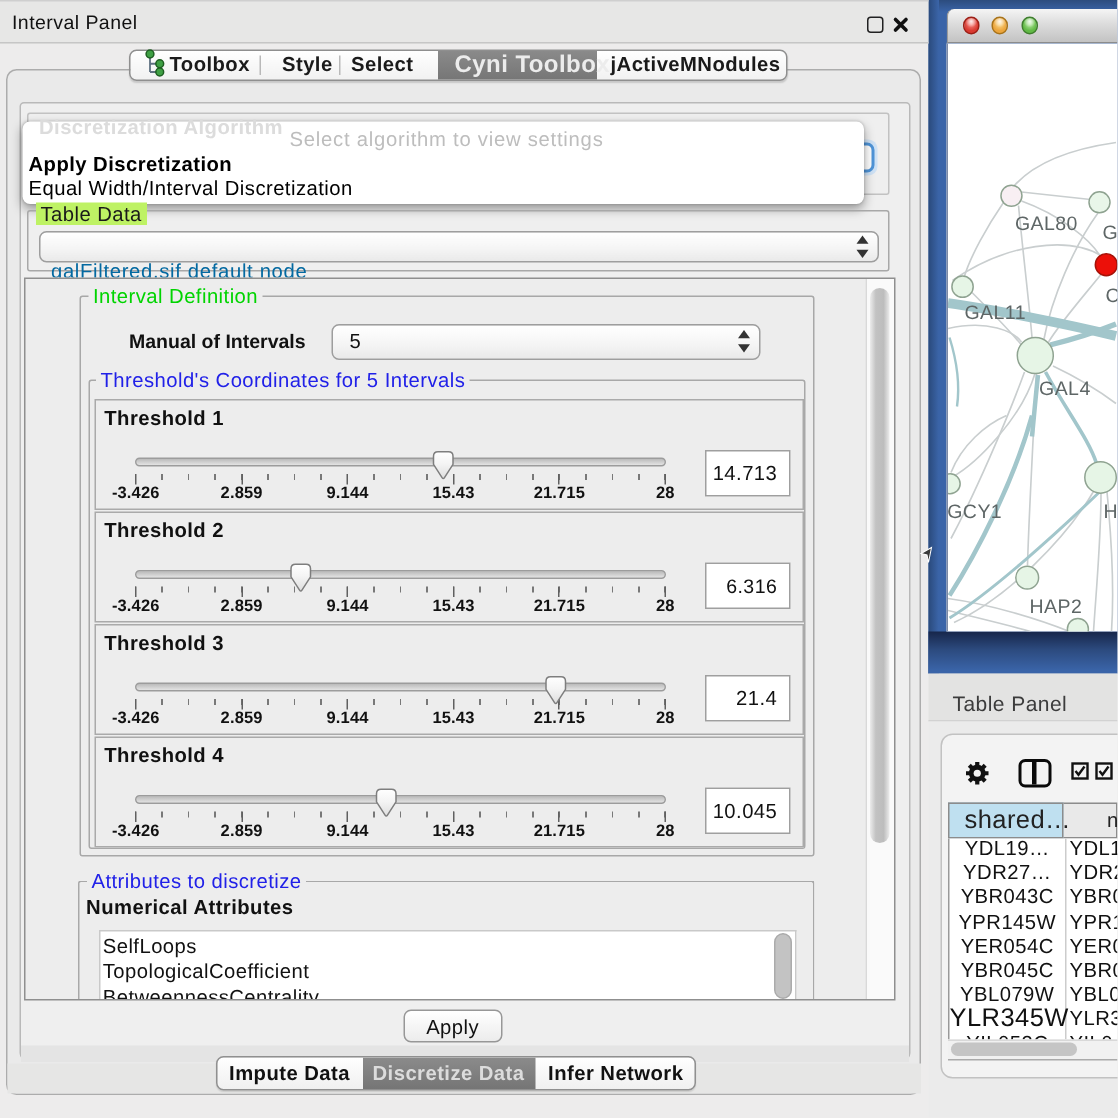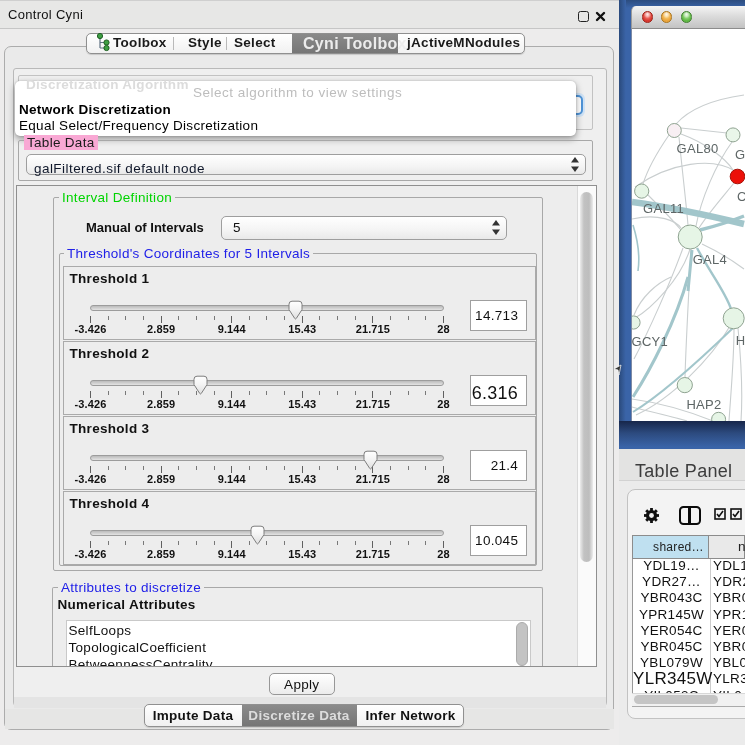--- a/index.html
+++ b/index.html
@@ -63,21 +63,21 @@
 <text x="104" y="130">G.</text>
 <text x="106" y="172">C</text>
 <text x="12" y="183.5">GAL11</text>
 <text x="61.7" y="234.5">GAL4</text>
 <text x="0.5" y="316.5">GCY1</text>
 <text x="104.7" y="316">H</text>
 <text x="55.4" y="379.5">HAP2</text>
 </g>
 </svg>
 <div class="abs" style="left:619px;top:449px;width:126px;height:32px;background:#e3e3e2;border-bottom:1px solid #d2d2d2;box-sizing:border-box;"></div>
-<div class="abs" style="left:635px;top:461px;font-size:18px;color:#3c3c3c;">Table Panel</div>
+<div class="abs" style="left:635px;top:461px;font-size:14px;color:#3c3c3c;">Table Panel</div>
 <div class="abs" style="left:619px;top:481px;width:126px;height:264px;background:#ebebeb;"></div>
 <div class="abs" style="left:627px;top:489px;width:130px;height:230px;border:1px solid #c2c2c2;border-radius:8px;background:#f3f3f3;box-sizing:border-box;"></div>
 <svg class="abs" style="left:642px;top:506px;" width="19" height="19" viewBox="0 0 19 19">
 <g fill="#111">
       <circle cx="9.5" cy="9.5" r="5.6"></circle>
 <g stroke="#111" stroke-width="2.8">
 <line x1="9.5" y1="2" x2="9.5" y2="17"></line>
         <line x1="2" y1="9.5" x2="17" y2="9.5"></line>
 <line x1="4.2" y1="4.2" x2="14.8" y2="14.8"></line>
         <line x1="14.8" y1="4.2" x2="4.2" y2="14.8"></line>
@@ -90,21 +90,21 @@
 <svg class="abs" style="left:714px;top:508px;" width="12" height="12" viewBox="0 0 12 12">
 <rect x="1" y="1" width="10" height="10" fill="none" stroke="#111" stroke-width="1.6"></rect>
 <path d="M3,6 L5,8.5 L9,3" fill="none" stroke="#111" stroke-width="1.6"></path>
   </svg>
 <svg class="abs" style="left:729.5px;top:508px;" width="12" height="12" viewBox="0 0 12 12">
 <rect x="1" y="1" width="10" height="10" fill="none" stroke="#111" stroke-width="1.6"></rect>
 <path d="M3,6 L5,8.5 L9,3" fill="none" stroke="#111" stroke-width="1.6"></path>
   </svg>
 <div class="abs" style="left:632px;top:535px;width:113px;height:24px;background:#e9e9e9;border:1px solid #8c8c8c;box-sizing:border-box;"></div>
 <div class="abs" style="left:632px;top:535px;width:77px;height:24px;background:#bfe0f0;border:1px solid #8c8c8c;box-sizing:border-box;"></div>
-<div class="abs" style="left:640px;top:535px;width:77px;height:24px;font-size:12px;color:#222;text-align:center;line-height:24px;">shared…</div>
+<div class="abs" style="left:640px;top:535px;width:77px;height:24px;font-size:17px;color:#222;text-align:center;line-height:24px;">shared…</div>
 <div class="abs" style="left:738px;top:535px;font-size:13.5px;color:#222;line-height:24px;">n…</div>
 <div class="abs" style="left:632px;top:559px;width:113px;height:134px;background:#ffffff;border-left:1px solid #999;box-sizing:border-box;overflow:hidden;">
 <div class="abs" style="left:76.5px;top:0;width:1px;height:134px;background:#cccccc;"></div>
 <div class="abs" style="left:0;top:-1.0px;width:77px;text-align:center;font-size:13.5px;color:#111;line-height:16.2px;">YDL19…</div>
 <div class="abs" style="left:80px;top:-1.0px;font-size:13.5px;color:#111;line-height:16.2px;">YDL1</div>
 <div class="abs" style="left:0;top:15.2px;width:77px;text-align:center;font-size:13.5px;color:#111;line-height:16.2px;">YDR27…</div>
 <div class="abs" style="left:80px;top:15.2px;font-size:13.5px;color:#111;line-height:16.2px;">YDR2</div>
 <div class="abs" style="left:0;top:31.4px;width:77px;text-align:center;font-size:13.5px;color:#111;line-height:16.2px;">YBR043C</div>
 <div class="abs" style="left:80px;top:31.4px;font-size:13.5px;color:#111;line-height:16.2px;">YBR0</div>
 <div class="abs" style="left:0;top:47.6px;width:77px;text-align:center;font-size:13.5px;color:#111;line-height:16.2px;">YPR145W</div>
@@ -117,21 +117,21 @@
 <div class="abs" style="left:80px;top:96.2px;font-size:13.5px;color:#111;line-height:16.2px;">YBL0</div>
 <div class="abs" style="left:0;top:112.4px;width:77px;text-align:center;font-size:17px;color:#111;line-height:16.2px;">YLR345W</div>
 <div class="abs" style="left:80px;top:112.4px;font-size:13.5px;color:#111;line-height:16.2px;">YLR3</div>
 <div class="abs" style="left:0;top:128.6px;width:77px;text-align:center;font-size:13.5px;color:#111;line-height:16.2px;">YIL053C</div>
 <div class="abs" style="left:80px;top:128.6px;font-size:13.5px;color:#111;line-height:16.2px;">YIL0</div>
 </div>
 <div class="abs" style="left:632px;top:693px;width:113px;height:13px;background:#f1f1f1;border-top:1px solid #d8d8d8;box-sizing:border-box;"></div>
 <div class="abs" style="left:634px;top:695px;width:84px;height:9px;border-radius:4.5px;background:#c5c5c5;"></div>
 <div class="abs" style="left:632px;top:706px;width:113px;height:1px;background:#aaaaaa;"></div>
 <div class="abs" style="left:0;top:0;width:619px;height:29px;background:#e7e7e6;border-top:1px solid #cfcfcf;border-bottom:1px solid #c6c6c6;box-sizing:border-box;"></div>
-<div class="abs" style="left:8px;top:7px;font-size:13px;color:#111;">Control Cyni</div>
+<div class="abs" style="left:8px;top:7px;font-size:13px;color:#111;">Interval Panel</div>
 <div class="abs" style="left:577.5px;top:10.5px;width:9px;height:9.5px;border:1.4px solid #222;border-radius:2.5px;"></div>
 <svg class="abs" style="left:594.5px;top:10.5px;" width="11" height="11" viewBox="0 0 11 11">
 <path d="M2,2 L9,9 M9,2 L2,9" stroke="#111" stroke-width="2.4" stroke-linecap="round"></path>
   </svg>
 <div class="abs" style="left:4px;top:46px;width:610px;height:684px;border:1px solid #acacac;border-radius:7px;background:#eaeaea;box-sizing:border-box;"></div>
 <div class="abs" style="left:13px;top:68px;width:594px;height:640px;border:1px solid #b9b9b9;border-radius:3px 3px 6px 6px;background:#efefef;box-sizing:border-box;"></div>
 <div class="abs" style="left:85.6px;top:32.5px;width:439.3px;height:21px;border:1px solid #8f8f8f;border-radius:5px;background:linear-gradient(180deg,#ffffff,#f1f1f1);box-shadow:0 1px 1px rgba(0,0,0,0.15);box-sizing:border-box;overflow:hidden;">
 <div class="abs" style="left:205.8px;top:0;width:105.3px;height:21px;background:linear-gradient(180deg,#8a8a8a,#747474);"></div>
 <div class="abs" style="left:86.5px;top:3px;width:1px;height:13px;background:#b9b9b9;"></div>
 <div class="abs" style="left:139.5px;top:3px;width:1px;height:13px;background:#b9b9b9;"></div>
@@ -146,26 +146,26 @@
 <circle cx="4" cy="4" r="2.6" fill="#3fa044" stroke="#1e5e22" stroke-width="1"></circle>
 <circle cx="10.5" cy="10.5" r="2.6" fill="#3fa044" stroke="#1e5e22" stroke-width="1"></circle>
 <circle cx="10.5" cy="16" r="2.6" fill="#3fa044" stroke="#1e5e22" stroke-width="1"></circle>
   </svg>
 <div class="abs" style="left:18px;top:75px;width:575px;height:55px;border:1px solid #c2c2c2;border-radius:2px;box-sizing:border-box;"></div>
 <div class="abs" style="left:563px;top:93px;width:22px;height:24px;border-radius:6px;background:#cfe2f5;"></div>
 <div class="abs" style="left:565px;top:95px;width:18px;height:20px;border:2.2px solid #4f94d8;border-radius:5px;background:#ffffff;box-sizing:border-box;"></div>
 <div class="abs" style="left:14.7px;top:80.8px;width:561px;height:55.5px;border-radius:5px;background:#ffffff;box-shadow:0 3px 7px rgba(0,0,0,0.38), 0 0 2px rgba(0,0,0,0.18);"></div>
 <div class="abs" style="left:26px;top:77px;font-size:13.5px;font-weight:bold;color:#dcdcdc;">Discretization Algorithm</div>
 <div class="abs" style="left:193px;top:84.5px;font-size:13.5px;color:#bdbdbd;letter-spacing:0.5px;">Select algorithm to view settings</div>
-<div class="abs" style="left:19px;top:101.5px;font-size:13.5px;font-weight:bold;color:#000;">Network Discretization</div>
-<div class="abs" style="left:19px;top:117.5px;font-size:13.5px;color:#000;">Equal Select/Frequency Discretization</div>
+<div class="abs" style="left:19px;top:101.5px;font-size:13.5px;font-weight:bold;color:#000;">Apply Discretization</div>
+<div class="abs" style="left:19px;top:117.5px;font-size:13.5px;color:#000;">Equal Width/Interval Discretization</div>
 <div class="abs" style="left:18px;top:140px;width:575px;height:41px;border:1px solid #a8a8a8;border-radius:2px;box-sizing:border-box;"></div>
-<div class="abs" style="left:24px;top:135px;font-size:13.5px;color:#1a1a1a;background:#f9a8d4;padding:0 3px;">Table Data</div>
+<div class="abs" style="left:24px;top:135px;font-size:13.5px;color:#1a1a1a;background:#bef264;padding:0 3px;">Table Data</div>
 <div class="abs" style="left:25.5px;top:153.5px;width:560px;height:21.5px;border:1px solid #9e9e9e;border-radius:5px;background:linear-gradient(180deg,#ffffff 0,#f4f4f4 60%,#e9e9e9 100%);box-sizing:border-box;"></div>
-<div class="abs" style="left:34px;top:161px;font-size:13.5px;color:#0f172a;letter-spacing:0.45px;">galFiltered.sif default node</div>
+<div class="abs" style="left:34px;top:173px;font-size:13.5px;color:#0369a1;letter-spacing:0.45px;">galFiltered.sif default node</div>
 <svg class="abs" style="left:569px;top:156px;" width="12" height="17" viewBox="0 0 12 17">
 <path d="M6,1 L10,6.5 L2,6.5 Z" fill="#333"></path>
     <path d="M6,16 L10,10.5 L2,10.5 Z" fill="#333"></path>
   </svg>
 <div class="abs" style="left:15.5px;top:184.5px;width:581px;height:482px;border:1px solid #8f8f8f;background:#ededed;box-sizing:border-box;"></div>
 <div class="abs" style="left:576.5px;top:185.5px;width:19px;height:480px;background:#fafafa;border-left:1px solid #d9d9d9;box-sizing:border-box;"></div>
 <div class="abs" style="left:579.5px;top:192px;width:13px;height:370px;border-radius:6.5px;background:linear-gradient(90deg,#ececec 0,#c2c2c2 30%,#bdbdbd 70%,#ececec 100%);"></div>
 <div class="abs" style="left:52.7px;top:196.7px;width:490px;height:374px;border:1px solid #a8a8a8;border-radius:2px;box-sizing:border-box;"></div>
 <div class="abs" style="left:59px;top:189.5px;font-size:13.5px;color:#00d400;background:#ededed;padding:0 3px;">Interval Definition</div>
 <div class="abs" style="left:86px;top:220px;font-size:13px;font-weight:bold;color:#111;letter-spacing:0;">Manual of Intervals</div>
@@ -226,21 +226,21 @@
 <path d="M2,4.2 Q2,1.2 5,1.2 L12,1.2 Q15,1.2 15,4.2 L15,9.6 L9.3,18.4 Q8.5,19.6 7.7,18.4 L2,9.6 Z" fill="url(#tg2)" stroke="#7e7e7e" stroke-width="1"></path>
 <defs>
         <linearGradient id="tg2" x1="0" y1="0" x2="0" y2="1">
 <stop offset="0" stop-color="#ffffff"></stop>
           <stop offset="0.45" stop-color="#f4f4f4"></stop>
           <stop offset="1" stop-color="#dedede"></stop>
         </linearGradient>
       </defs>
     </svg>
 <div class="abs" style="left:406.2px;top:33.5px;width:57px;height:31px;border:1px solid #9f9f9f;background:#ffffff;box-sizing:border-box;"></div>
-<div class="abs" style="left:406.2px;top:41px;width:48px;text-align:right;font-size:18px;color:#111;">6.316</div>
+<div class="abs" style="left:406.2px;top:41px;width:48px;text-align:right;font-size:13px;color:#111;">6.316</div>
 </div>
 <div class="abs" style="left:63px;top:415.5px;width:473px;height:74px;border:1px solid #aaaaaa;background:#ededed;box-sizing:border-box;overflow:hidden;">
 <div class="abs" style="left:5.5px;top:4.5px;font-size:13.5px;font-weight:bold;color:#111;">Threshold 3</div>
 <div class="abs" style="left:26.4px;top:38px;width:353.6px;height:6px;border:1px solid #9c9c9c;border-radius:3.5px;background:linear-gradient(180deg,#bbbbbb,#e3e3e3);box-sizing:border-box;"></div>
 <div class="abs" style="left:26.1px;top:49.5px;width:355px;height:4px;background:repeating-linear-gradient(to right,#787878 0,#787878 1px,transparent 1px,transparent 17.65px);"></div>
 <div class="abs" style="left:26.0px;top:49.5px;width:1px;height:7px;background:#606060;"></div>
 <div class="abs" style="left:96.6px;top:49.5px;width:1px;height:7px;background:#606060;"></div>
 <div class="abs" style="left:167.2px;top:49.5px;width:1px;height:7px;background:#606060;"></div>
 <div class="abs" style="left:237.8px;top:49.5px;width:1px;height:7px;background:#606060;"></div>
 <div class="abs" style="left:308.4px;top:49.5px;width:1px;height:7px;background:#606060;"></div>

